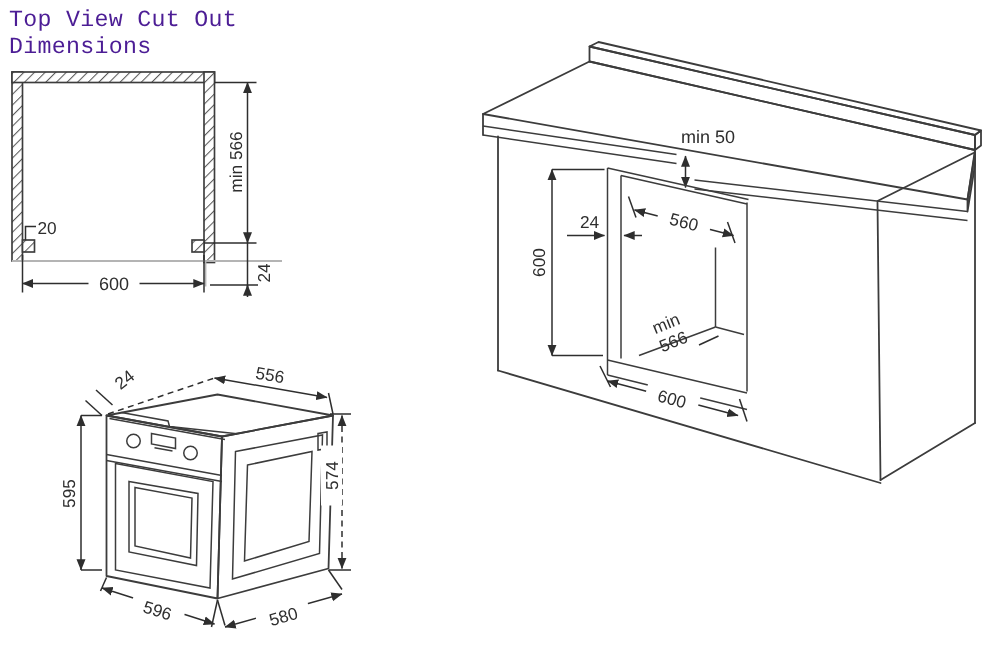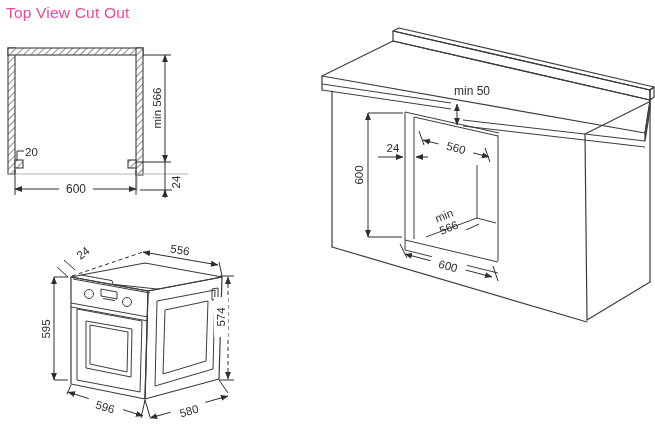--- a/index.html
+++ b/index.html
@@ -1,35 +1,36 @@
 <!DOCTYPE html>
 <html><head>
 <meta charset="utf-8">
 <style>
   html,body{margin:0;padding:0;background:#ffffff;}
   .page{position:relative;width:655px;height:438px;background:#fff;overflow:hidden;
         font-family:"Liberation Sans", sans-serif;}
   .title{position:absolute;left:6px;top:4px;line-height:18px;font-size:15.5px;
-         color:#ec4899;letter-spacing:.2px;}
+         color:#4c1d95;letter-spacing:.2px;font-family:Liberation Mono, monospace;}
   svg text{font-family:"Liberation Sans", sans-serif;font-size:11.5px;fill:#2e2e2e;}
   svg .big{font-size:12px;}
   .draw{stroke:#3c3c3c;stroke-width:1.2;fill:none;stroke-linejoin:round;stroke-linecap:round;}
   .thin{stroke:#3c3c3c;stroke-width:1;fill:none;}
   .dim{stroke:#2e2e2e;stroke-width:1;fill:none;}
   .aux{stroke:#b4b4b4;stroke-width:1.2;fill:none;}
   .hatchwall{fill:url(#hatch);stroke:#3c3c3c;stroke-width:1.1;}
   .bg{fill:#ffffff;stroke:none;}
 </style>
 </head>
 <body>
 
 <div class="page">
 
   <div class="title">
     <div>Top View Cut Out</div>
+    <div>Dimensions</div>
   </div>
 
   <svg width="655" height="438" viewBox="0 0 655 438">
     <defs>
       <pattern id="hatch" width="5" height="5" patternUnits="userSpaceOnUse" patternTransform="rotate(45)">
         <rect width="5" height="5" fill="#ffffff"></rect>
         <line x1="0" y1="0" x2="0" y2="5" stroke="#5a5a5a" stroke-width="1.4"></line>
       </pattern>
       <marker id="arr" viewBox="0 0 10 10" refX="9.5" refY="5" markerWidth="7.5" markerHeight="7.5" orient="auto-start-reverse">
         <path d="M0,1 L10,5 L0,9 Z" fill="#2e2e2e"></path>

